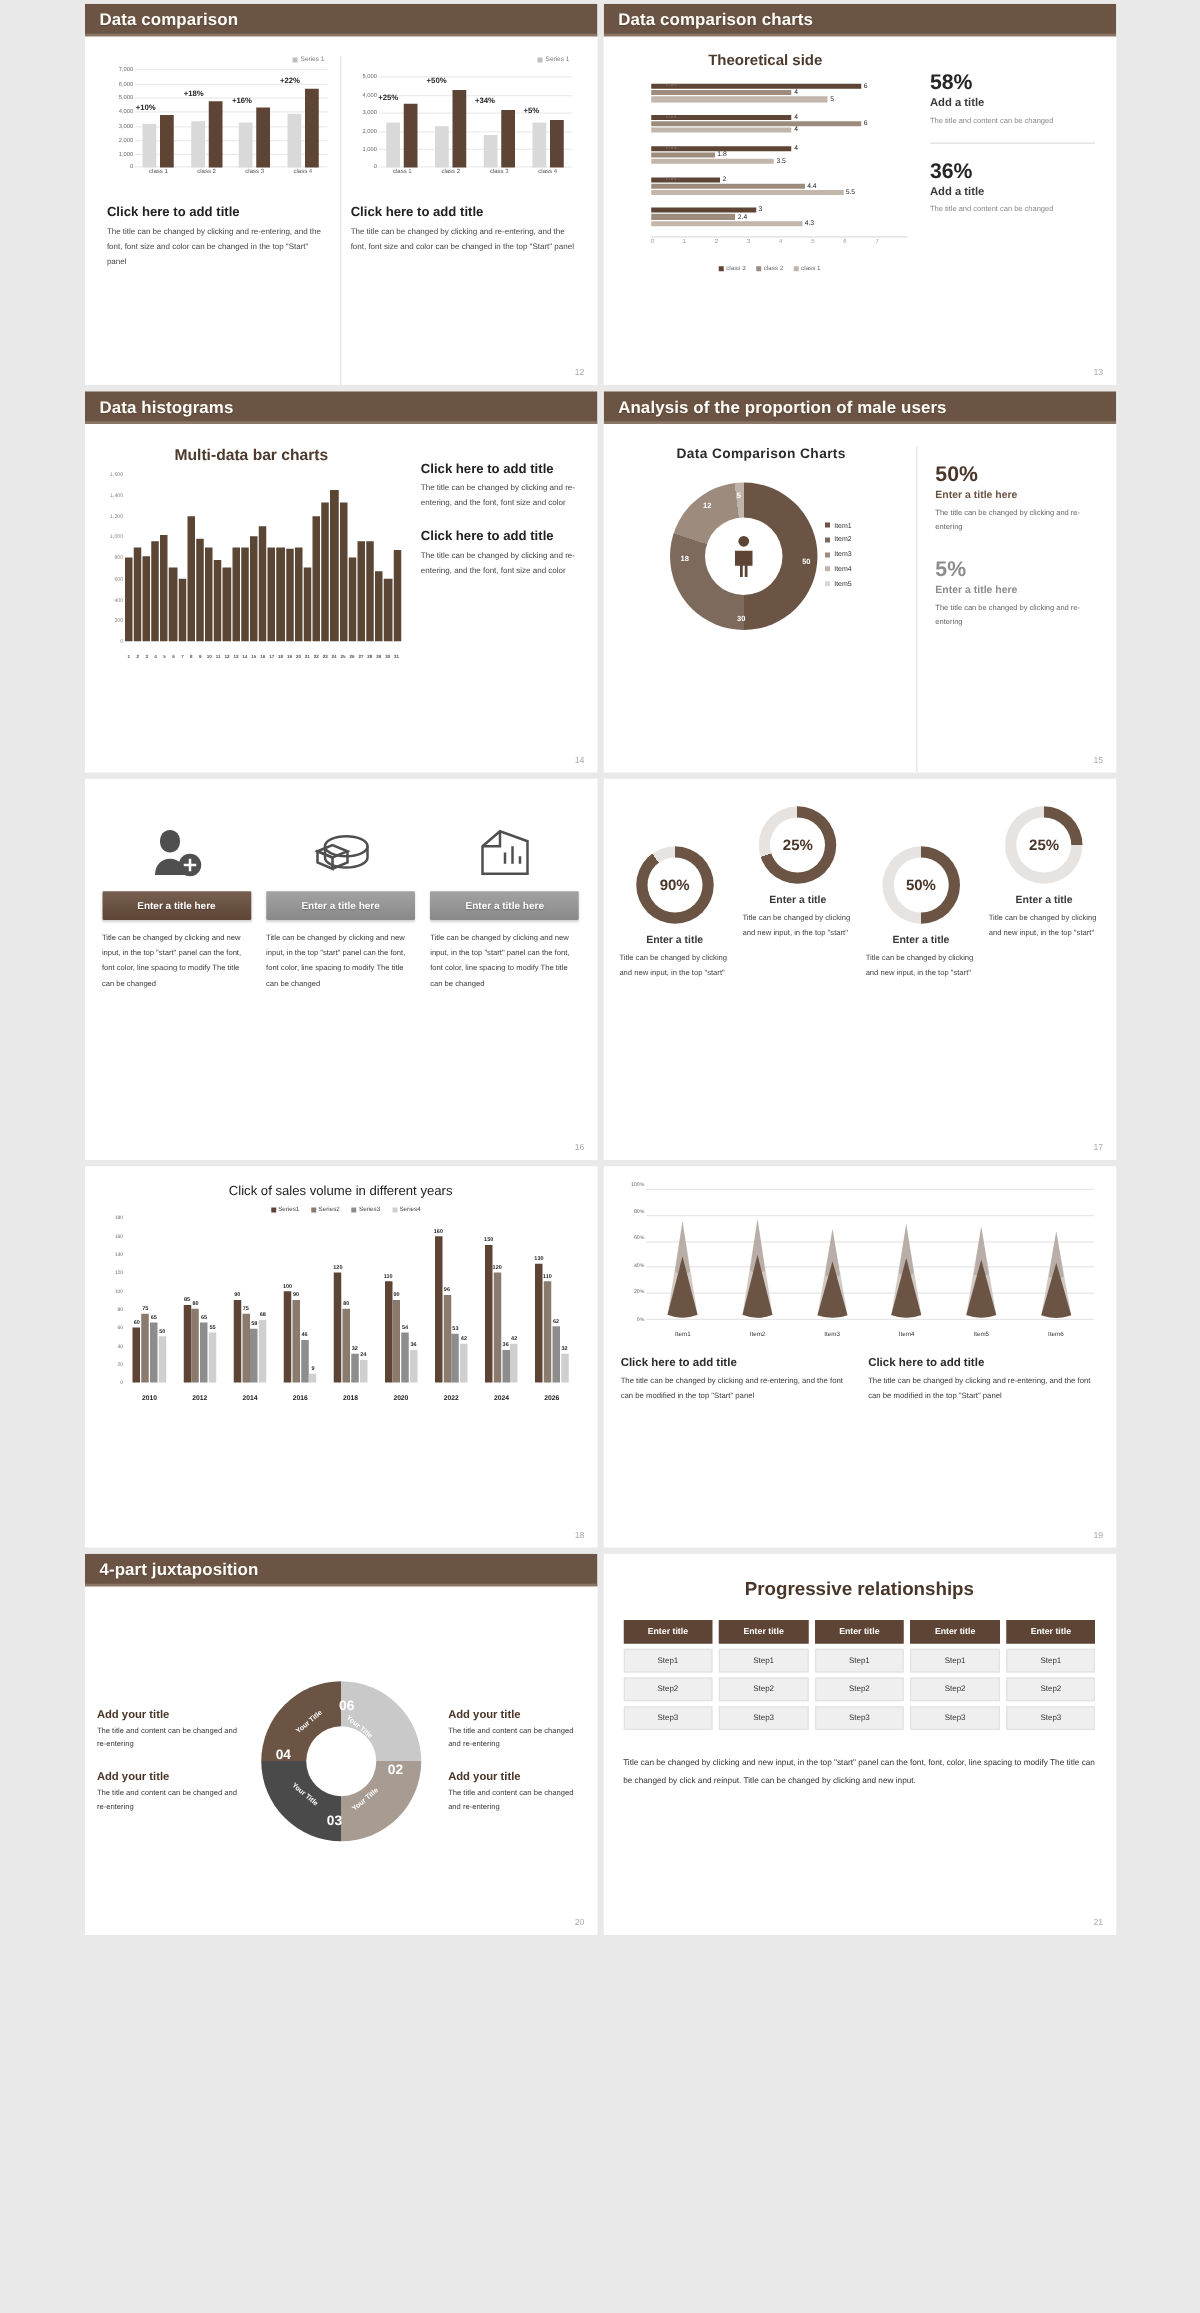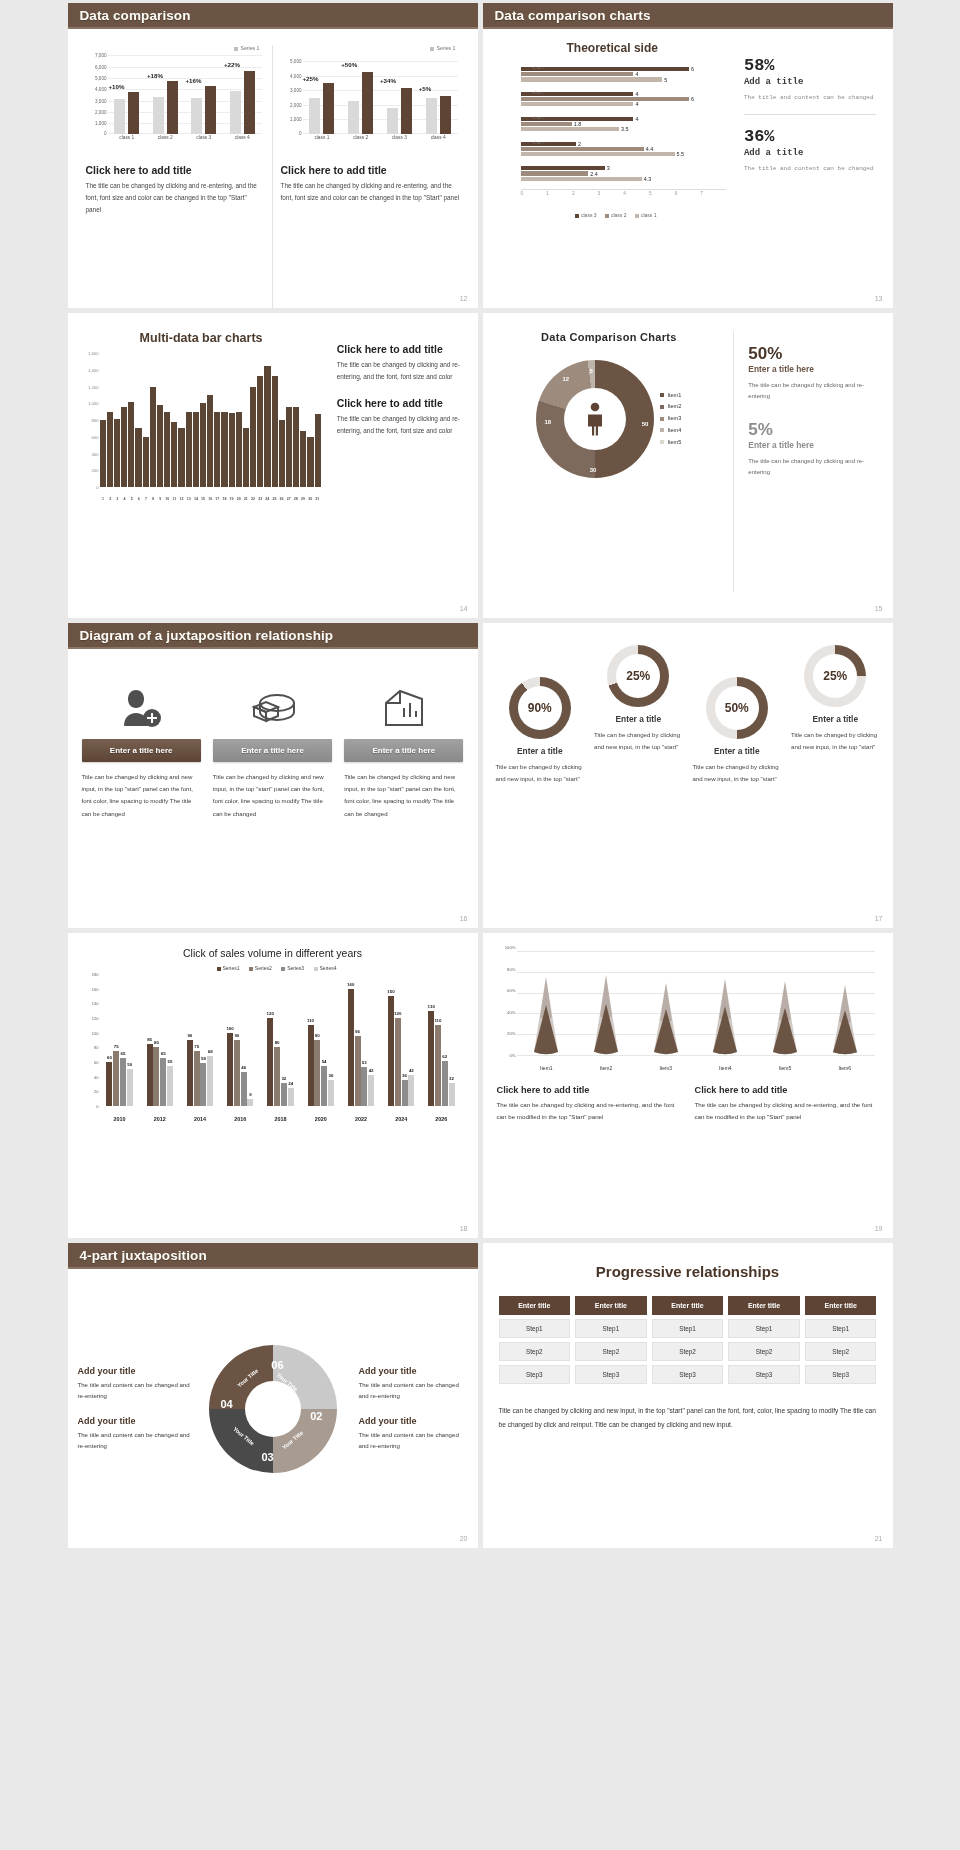--- a/index.html
+++ b/index.html
@@ -65,21 +65,21 @@
   .mc-b { width:11px; }
   .mc-b.light { background:#d9d9d9; }
   .mc-b.dark  { background:#5d4435; }
   .mc-xlab { position:absolute; left:22px; right:2px; bottom:0; height:13px; display:flex;}
   .mc-xlab span { flex:1; text-align:center; font-size:4.8px; color:#555; }
   .pctlab { position:absolute; font-size:6.2px; font-weight:bold; color:#222; }
 
   
   .s13-wrap { display:flex; height:100%; padding:10px 12px 0; }
   .s13-left { width:61%; }
-  .s13-right{ width:39%; padding:18px 4px 0 14px;font-family:Liberation Mono, monospace; }
+  .s13-right{ width:39%; padding:18px 4px 0 14px; }
   .s13-title { text-align:center; font-size:12px; font-weight:bold; color:#4c3a2d; margin:2px 0 7px; }
   .hbar-chart { position:relative; height:140px; }
   .hb-rows { position:absolute; left:26px; right:4px; top:0; bottom:16px; display:flex; flex-direction:column; justify-content:space-around;}
   .hb-grp { display:flex; flex-direction:column; gap:1px; }
   .hb-row { display:flex; align-items:center; height:4.2px; }
   .hb-fill { height:4.2px; }
   .hb-val { font-size:5.4px; color:#222; margin-left:2px; }
   .hb-cat { position:absolute; left:0; width:24px; font-size:3.2px; color:#888; line-height:1.05; text-align:right;}
   .hb-xaxis { position:absolute; left:26px; right:4px; bottom:6px; display:flex; border-top:1px solid #ddd;}
   .hb-xaxis span { flex:1; font-size:4.8px; color:#999; text-align:left; padding-top:1px;}
@@ -427,20 +427,23 @@
             <div class="stat-sub">Add a title</div>
             <div class="stat-txt">The title and content can be changed</div>
           </div>
         </div>
       </div>
     </div>
     <div class="pgnum">13</div>
   </div>
 
   <div class="slide">
+    <div class="bar">
+      <h1>Data histograms</h1>
+    </div>
     <div class="body">
       <div class="s14-wrap">
         <div class="s14-left">
           <div class="s14-title">Multi-data bar charts</div>
           <div class="hist">
             <div class="hist-y" id="s14y">
                 <span style="top: 0%;">1,600</span>
                 <span style="top: 12.5%;">1,400</span>
                 <span style="top: 25%;">1,200</span>
                 <span style="top: 37.5%;">1,000</span>
@@ -527,20 +530,23 @@
             <div class="h-title">Click here to add title</div>
             <p class="p-body">The title can be changed by clicking and re-entering, and the font, font size and color</p>
           </div>
         </div>
       </div>
     </div>
     <div class="pgnum">14</div>
   </div>
 
   <div class="slide">
+    <div class="bar">
+      <h1>Analysis of the proportion of male users</h1>
+    </div>
     <div class="body">
       <div class="s15-wrap">
         <div class="s15-left">
           <div class="s15-title">Data Comparison Charts</div>
           <div class="donut-area">
             <div class="donut" style="background:conic-gradient(#6b5444 0deg 180deg, #7d6a5c 180deg 288deg, #9d8c7e 288deg 352.8deg, #bfb4aa 352.8deg 396deg, #dcd6d0 396deg 360deg);">
               <div class="dlbl" style="right:6px;top:52%">50</div>
               <div class="dlbl" style="left:48%;bottom:5px;transform:translateX(-50%)">30</div>
               <div class="dlbl" style="left:8px;top:50%">18</div>
               <div class="dlbl" style="left:26px;top:16px">12</div>
@@ -571,23 +577,20 @@
             <div class="stat15-sub" style="color:#8d8d8d">Enter a title here</div>
             <div class="stat15-txt">The title can be changed by clicking and re-entering</div>
           </div>
         </div>
       </div>
     </div>
     <div class="pgnum">15</div>
   </div>
 
   <div class="slide">
-    <div class="bar">
-      <h1>Diagram of a juxtaposition relationship</h1>
-    </div>
     <div class="body">
       <div class="s16-wrap">
         <div class="s16-col">
           <div class="s16-icon">
             <svg width="46" height="44" viewBox="0 0 46 44">
                 <g fill="#4f4f4f">
               <path d="M18 4c5 0 8 4 8 9s-3 9-8 9-8-4-8-9 3-9 8-9z"></path>
               <path d="M6 40c0-8 5-13 12-13s12 5 12 13z"></path>
               <circle cx="34" cy="32" r="9" fill="#4f4f4f"></circle>
               <path d="M33 27h2v4h4v2h-4v4h-2v-4h-4v-2h4z" fill="#fff"></path>

